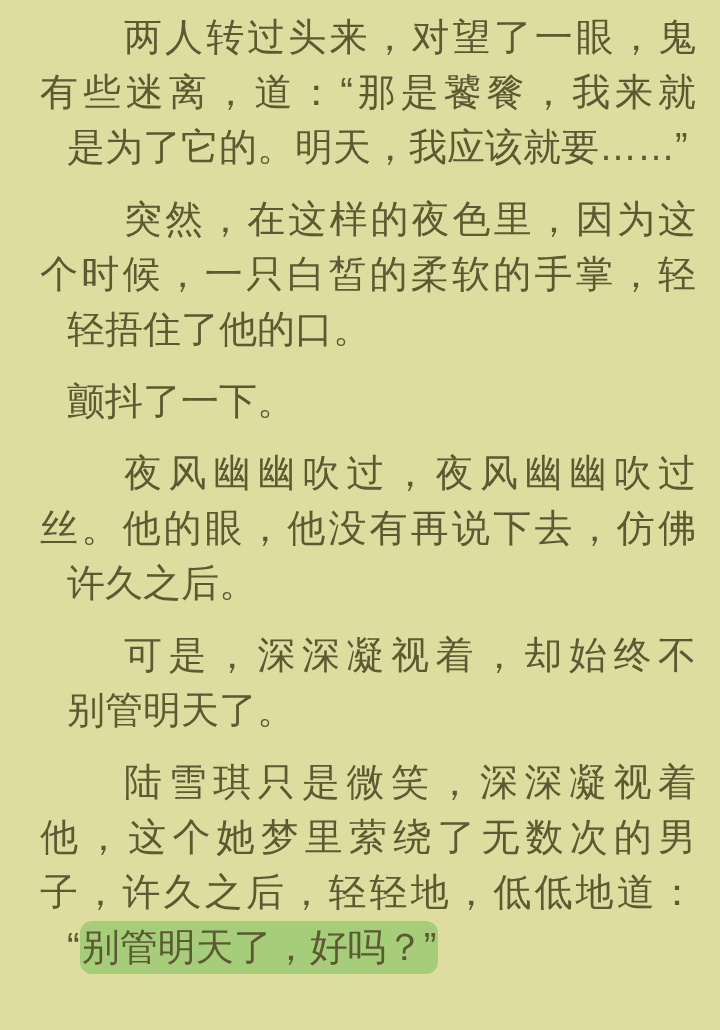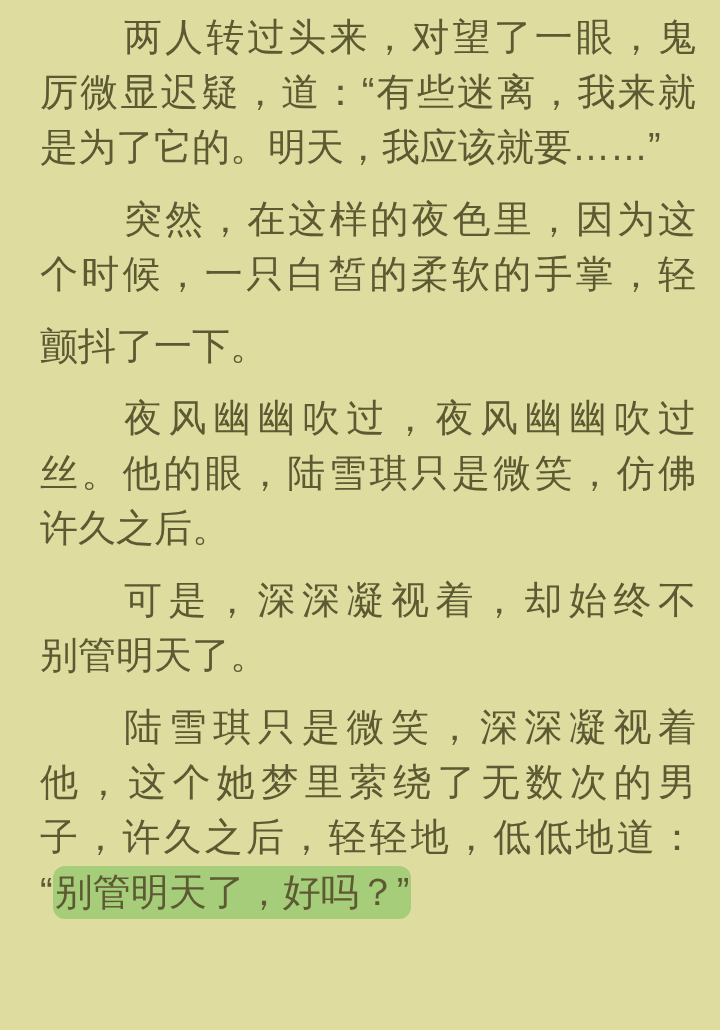--- a/index.html
+++ b/index.html
@@ -40,52 +40,54 @@
     text-align-last: justify;
     word-break: break-all;
     overflow: hidden;
     white-space: nowrap;
   }
   .line.first {
     text-indent: 84px;
   }
   .line.plast {
     text-align-last: left;
+    margin-left: 27px;
   }
   .hl {
     background: var(--hl);
     padding: 5px 2px 6px 2px;
     border-radius: 12px;
     box-decoration-break: clone;
     -webkit-box-decoration-break: clone;
   }
 </style>
 </head>
 <body>
 
 <div class="reader-page">
 
   <div class="para">
     <div class="line first">两人转过头来，对望了一眼，鬼</div>
-    <div class="line">厉微显迟疑，道：“有些迷离，我来就</div>
+    <div class="line">有些迷离，道：“那是饕餮，我来就</div>
     <div class="line plast">是为了它的。明天，我应该就要……”</div>
   </div>
 
   <div class="para">
     <div class="line first">突然，在这样的夜色里，因为这</div>
     <div class="line">个时候，一只白皙的柔软的手掌，轻</div>
+    <div class="line plast">轻捂住了他的口。</div>
   </div>
 
   <div class="para">
     <div class="line plast">颤抖了一下。</div>
   </div>
 
   <div class="para">
     <div class="line first">夜风幽幽吹过，夜风幽幽吹过</div>
-    <div class="line">丝。他的眼，陆雪琪只是微笑，仿佛</div>
+    <div class="line">丝。他的眼，他没有再说下去，仿佛</div>
     <div class="line plast">许久之后。</div>
   </div>
 
   <div class="para">
     <div class="line first">可是，深深凝视着，却始终不</div>
     <div class="line plast">别管明天了。</div>
   </div>
 
   <div class="para">
     <div class="line first">陆雪琪只是微笑，深深凝视着</div>

